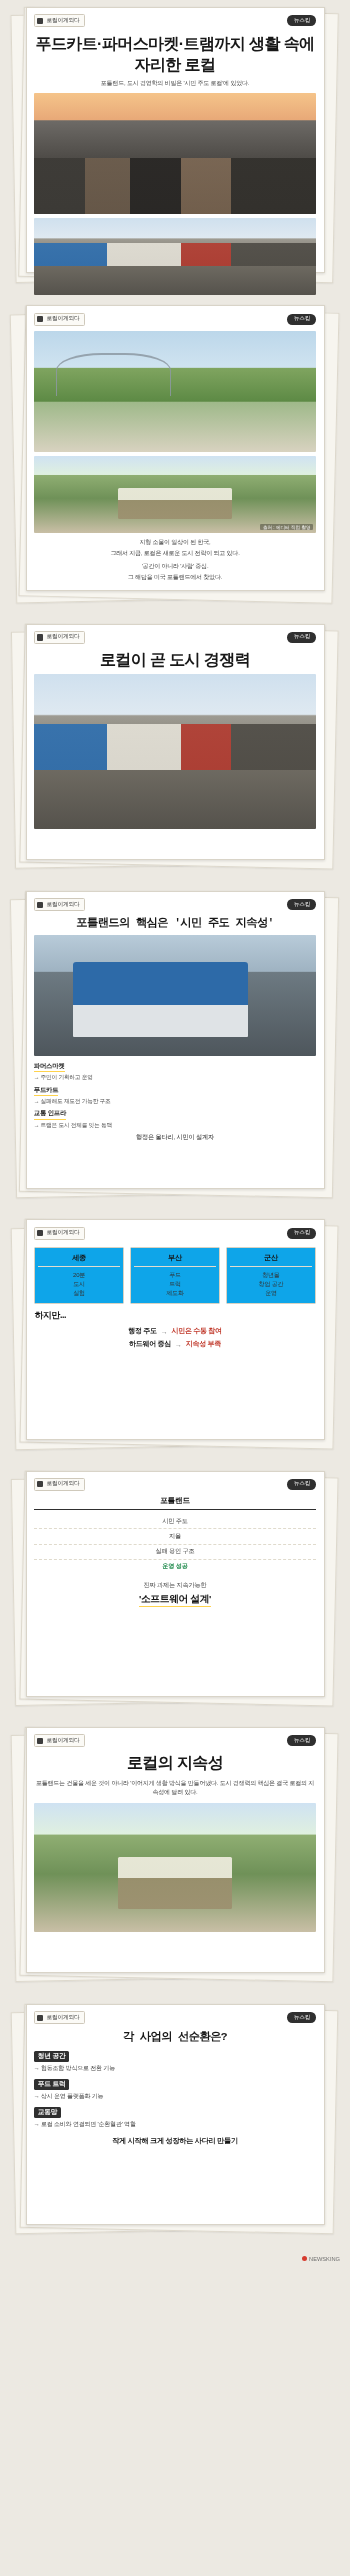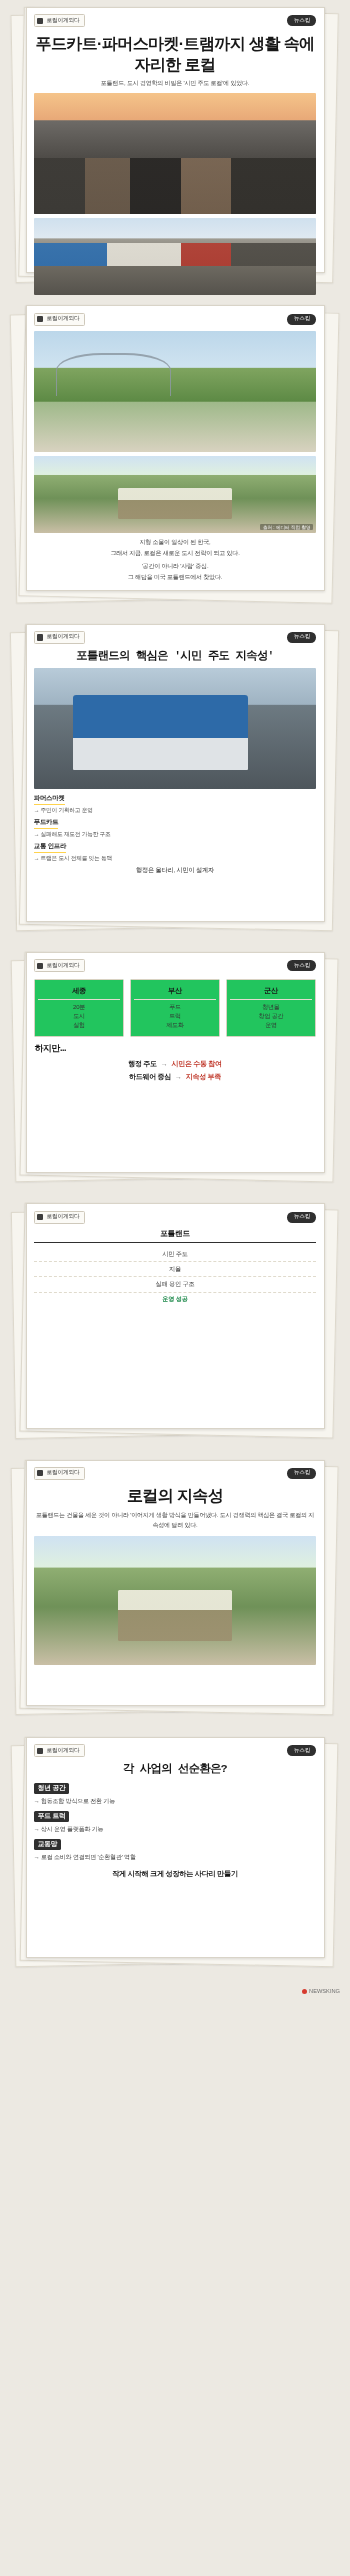--- a/index.html
+++ b/index.html
@@ -197,21 +197,21 @@
   
   .cols {
     display: flex;
     gap: 5.2px;
     justify-content: center;
     margin: 7.2px 0 5.2px 0;
   }
   .colbox {
     flex: 1;
     border: 0.5px solid #d8d2c2;
-    background: #22c55e;
+    background: #0ea5e9;
     border-radius: 1.5px;
     padding: 5.2px 3.1px;
     text-align: center;
   }
   .colbox .ch {
     font-size: 7.2px;
     font-weight: 700;
     color: #171717;
     letter-spacing: -0.3px;
     padding-bottom: 3.1px;
@@ -382,20 +382,35 @@
       <div class="photo ph-garden" style="margin-top:4.1px; height:77px;">
         <span class="photo-caption">출처 : 에디터 직접 촬영</span>
       </div>
       <div class="body-text">지형 소물이 일상이 된 한국,</div>
       <div class="body-text" style="margin-top:1px;">그래서 지금, 로컬은 새로운 도시 전략이 되고 있다.</div>
       <div class="body-text" style="margin-top:4.1px;">'공간이 아니라 '사람' 중심.</div>
       <div class="body-text" style="margin-top:1px;">그 해답을 미국 포틀랜드에서 찾았다.</div>
     </div>
   </div>
 
+  <div class="stack" style="height:258px;">
+    <div class="paper" style="left:3.1px; top:5.2px; width:314px; height:237px; transform:rotate(-1.0deg);"></div>
+    <div class="paper" style="left:12.4px; top:3.1px; width:314px; height:239px; transform:rotate(1.3deg);"></div>
+    <div class="card" style="height:236px;">
+      <div class="card-head">
+        <div class="brand">
+          <span class="mark"></span>
+          <span class="bname">로컬이게되다</span>
+        </div>
+        <span class="tag">뉴스킹</span>
+      </div>
+      <h2 class="title">로컬이 곧 도시 경쟁력</h2>
+      <div class="photo ph-market" style="height:155px;"></div>
+    </div>
+  </div>
 
   <div class="stack" style="height:319px;">
     <div class="paper" style="left:3.1px; top:5.2px; width:314px; height:299px; transform:rotate(-1.2deg);"></div>
     <div class="paper" style="left:12.4px; top:3.1px; width:314px; height:301px; transform:rotate(1.2deg);"></div>
     <div class="card" style="height:298px;">
       <div class="card-head">
         <div class="brand">
           <span class="mark"></span>
           <span class="bname">로컬이게되다</span>
         </div>
@@ -479,20 +494,24 @@
       </div>
       <div class="compare">
         <div class="side">
           <h3>포틀랜드</h3>
           <div class="row">시민 주도</div>
           <div class="row">지율</div>
           <div class="row">실패 용인 구조</div>
           <div class="row accent-green">운영 성공</div>
         </div>
       </div>
+      <div class="concl">
+        <div class="pre">진짜 과제는 지속가능한</div>
+        <div class="big">'소프트웨어 설계'</div>
+      </div>
     </div>
   </div>
 
   <div class="stack" style="height:268px;">
     <div class="paper" style="left:3.1px; top:5.2px; width:314px; height:247px; transform:rotate(-1.1deg);"></div>
     <div class="paper" style="left:12.4px; top:3.1px; width:314px; height:249px; transform:rotate(1.2deg);"></div>
     <div class="card" style="height:246px;">
       <div class="card-head">
         <div class="brand">
           <span class="mark"></span>

